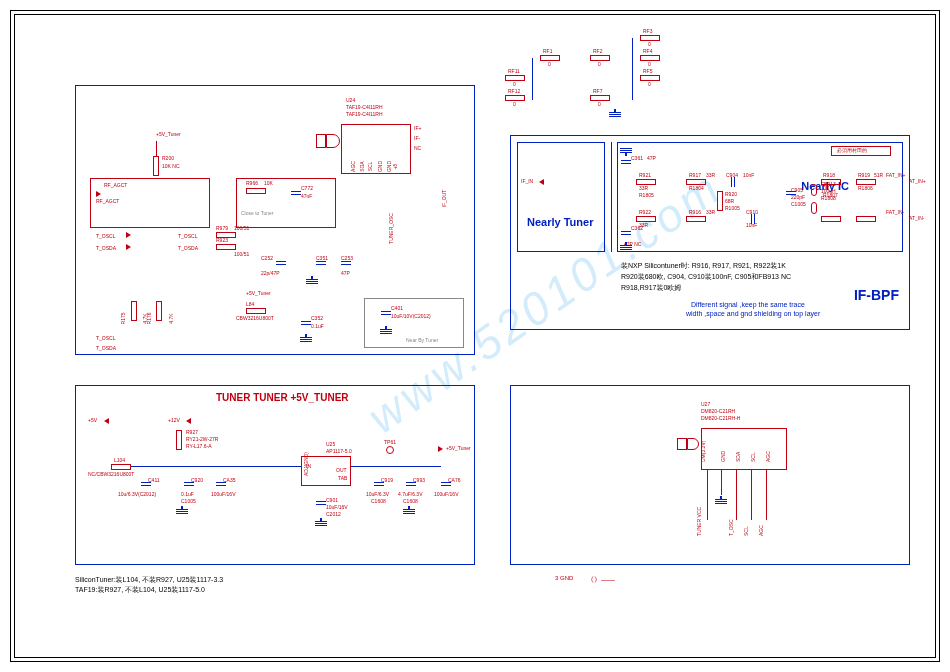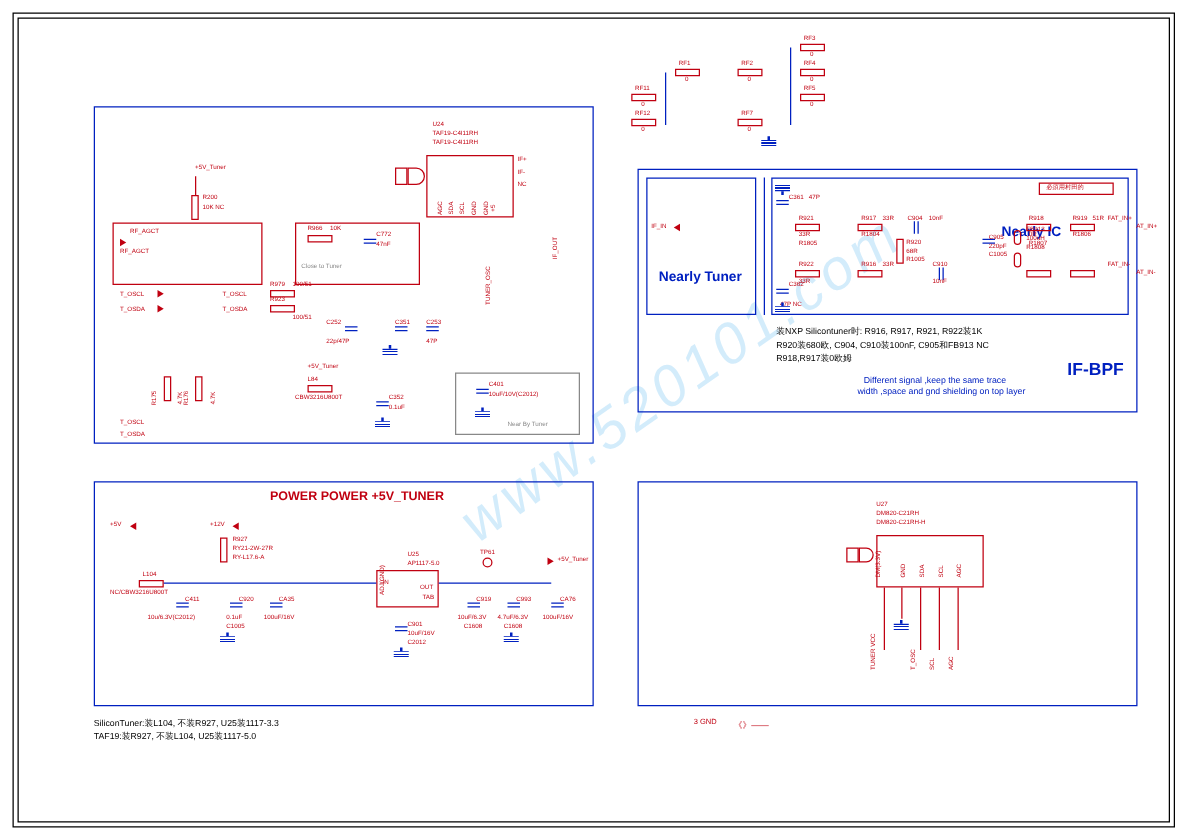--- a/index.html
+++ b/index.html
@@ -233,21 +233,21 @@
   <div class="lbl-r" style="top:12px; left:326px;">必須用村田的</div>
 
   <div class="note" style="top:125px; left:110px;">装NXP Silicontuner时: R916, R917, R921, R922装1K</div>
   <div class="note" style="top:136px; left:110px;">R920装680欧, C904, C910装100nF, C905和FB913 NC</div>
   <div class="note" style="top:147px; left:110px;">R918,R917装0欧姆</div>
   <div class="lbl-b" style="top:165px; left:180px; font-size:7px;">Different signal ,keep the same trace</div>
   <div class="lbl-b" style="top:174px; left:175px; font-size:7px;">width ,space  and gnd shielding on top layer</div>
 </div>
 
 <div class="block" style="top:370px; left:60px; width:400px; height:180px;">
-  <div class="title" style="position:absolute; top:6px; left:140px; font-size:10px; color:#c00010;">POWER POWER +5V_TUNER</div>
+  <div class="title" style="position:absolute; top:6px; left:140px; font-size:10px; color:#c00010;">TUNER TUNER +5V_TUNER</div>
   <div class="lbl-r" style="top:32px; left:12px;">+5V</div>
   <div class="arrow-r" style="top:32px; left:28px; transform:rotate(180deg);"></div>
   <div class="lbl-r" style="top:32px; left:92px;">+12V</div>
   <div class="arrow-r" style="top:32px; left:110px; transform:rotate(180deg);"></div>
   <div class="res res-v" style="top:44px; left:100px;"></div>
   <div class="lbl-r" style="top:44px; left:110px;">R927</div>
   <div class="lbl-r" style="top:51px; left:110px;">RY21-2W-27R</div>
   <div class="lbl-r" style="top:58px; left:110px;">RY-L17.6-A</div>
   <div class="res res-h" style="top:78px; left:35px;"></div>
   <div class="lbl-r" style="top:72px; left:38px;">L104</div>

